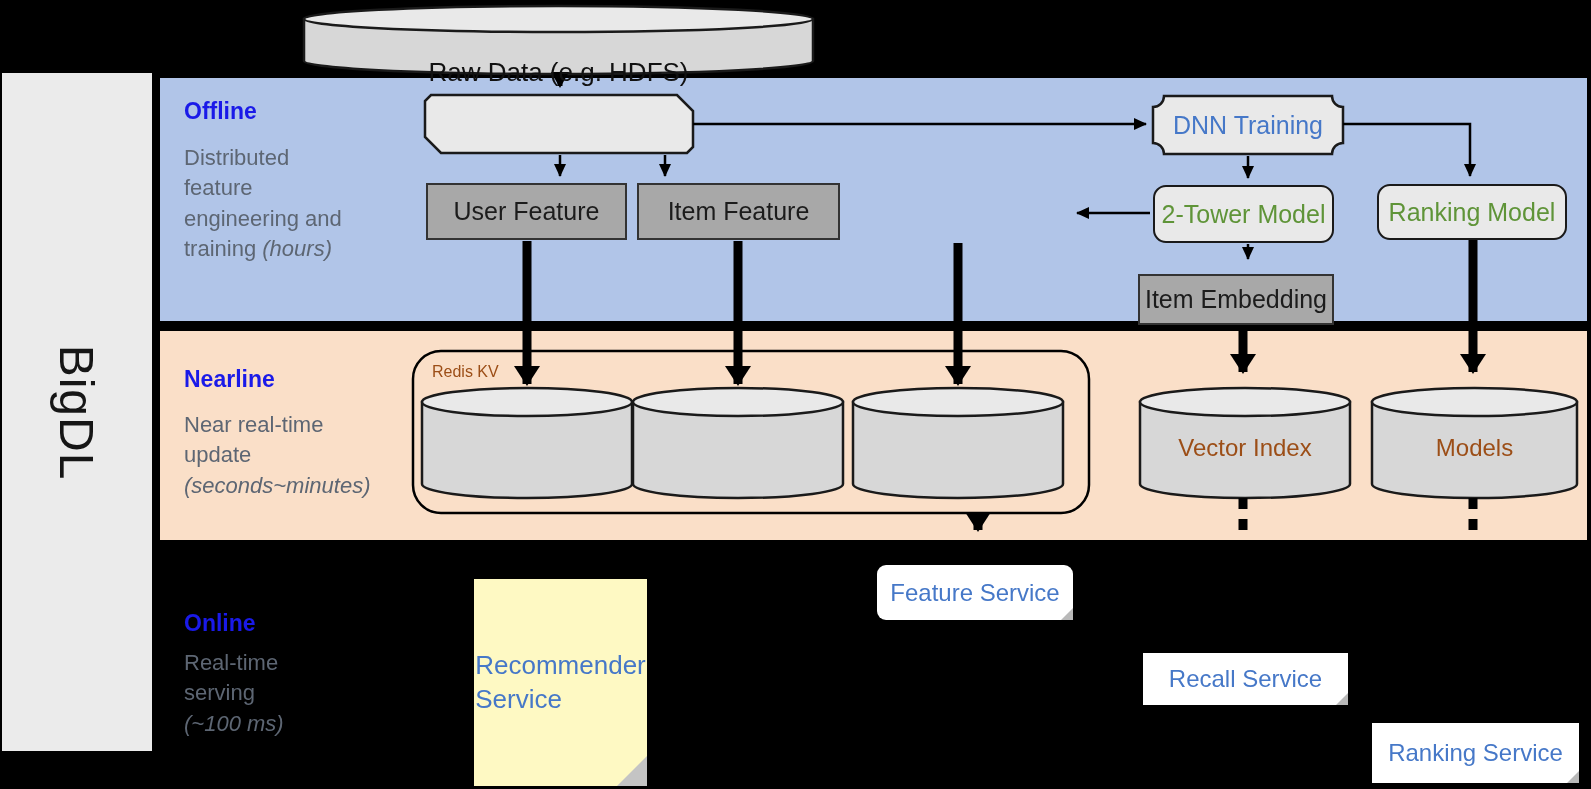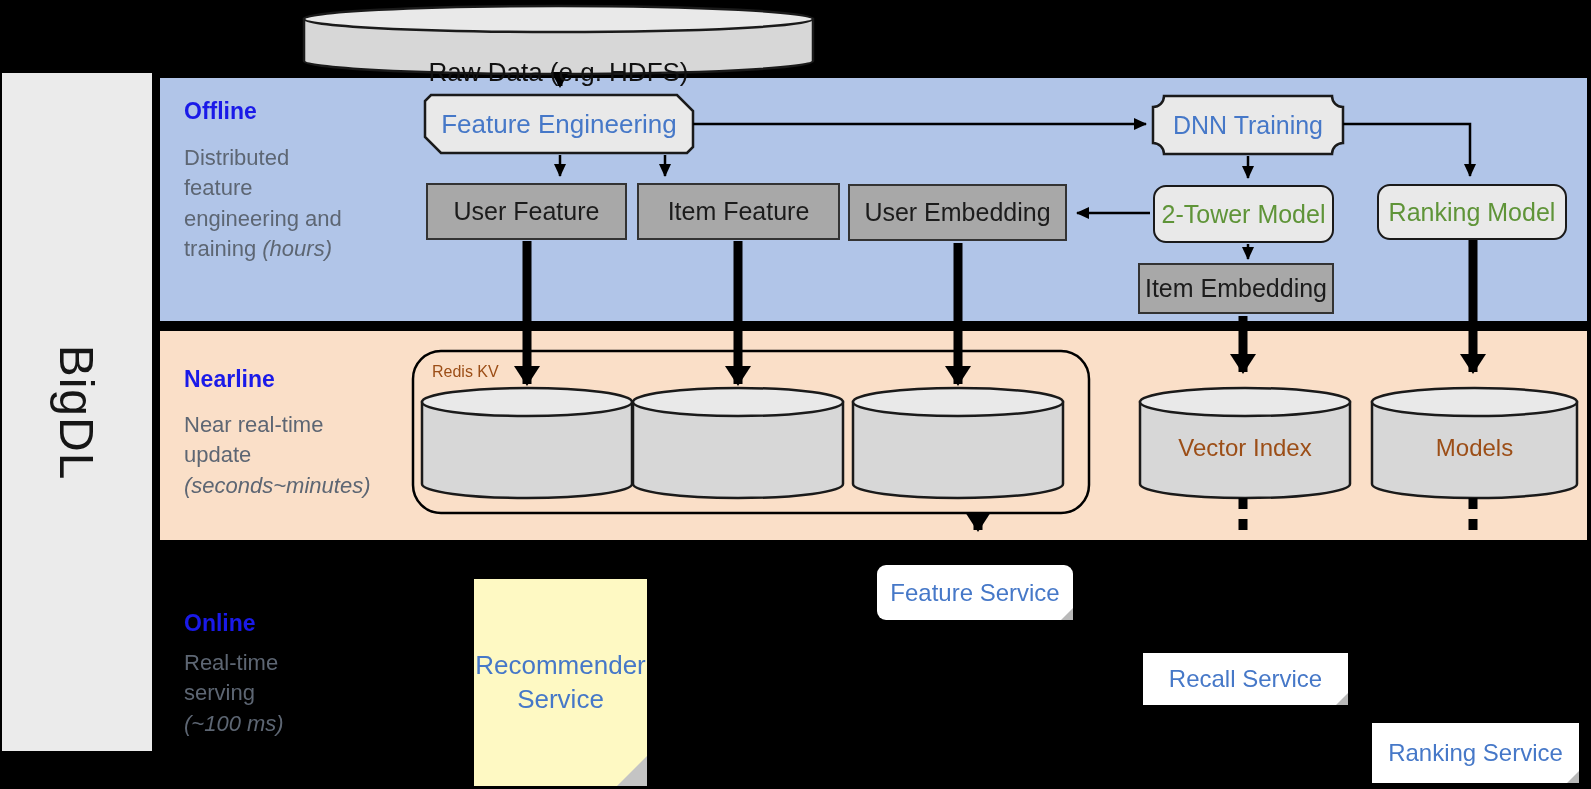--- a/index.html
+++ b/index.html
@@ -15,21 +15,21 @@
   .sidebar{position:absolute;left:2px;top:73px;width:150px;height:678px;background:#ebebeb;
            display:flex;align-items:center;justify-content:center;}
   .sidebar-label{transform:rotate(90deg);font-size:48px;color:#161616;letter-spacing:1px;white-space:nowrap;}
 
   
   .section-title{position:absolute;font-size:23px;font-weight:600;color:var(--section-title,#1a1ae8);z-index:10;}
   .section-sub{position:absolute;font-size:22px;line-height:1.38;color:var(--section-subtitle,#5d6673);z-index:10;}
   .section-sub i{font-style:italic;text-align:right;}
 
   
-  .node{position:absolute;display:flex;align-items:center;justify-content:center;text-align:center;
+  .node{position:absolute;display:flex;align-items:center;justify-content:center;
         box-sizing:border-box;z-index:10;}
   .gray-node{background:var(--gray-box,#a8a8a8);border:2.5px solid #333;color:#1c1c1c;font-size:25px;}
   .light-node{background:var(--light-box,#e9e9e9);border:2.5px solid #1a1a1a;border-radius:13px;font-size:25px;}
   .green-text{color:var(--node-green,#5f9438);}
   .blue-text{color:var(--node-blue,#4678c8);}
   .brown-text{color:var(--node-brown,#9c4e17);}
 
   
   .service{background:#fff;color:var(--node-blue,#4678c8);font-size:24px;z-index:10;}
   .fold:after{content:"";position:absolute;right:0;bottom:0;width:0;height:0;
@@ -121,30 +121,28 @@
       <path d="M958,243 V384" marker-end="url(#mThick)"></path>
       <path d="M1243,316 V372" marker-end="url(#mThick)"></path>
       <path d="M1473,240 V372" marker-end="url(#mThick)"></path>
       <path d="M978,512 V530" marker-end="url(#mThick)"></path>
       <path d="M1243,498 V540" stroke-dasharray="11 10"></path>
       <path d="M1473,498 V540" stroke-dasharray="11 10"></path>
     </g>
   </svg>
 
   <div class="shape-label" style="left:304px;top:24px;width:509px;height:30px;font-size:26px;color:#111;margin-top:33px;">Raw Data (e.g. HDFS)</div>
-  <div class="shape-label blue-text" style="left:425px;top:95px;width:268px;height:58px;font-size:26px;">Feature Engineering</div>
   <div class="shape-label blue-text" style="left:1153px;top:96px;width:190px;height:58px;font-size:25px;border-radius:15px;">DNN Training</div>
   <div class="shape-label brown-text" style="left:432px;top:358px;width:130px;height:28px;font-size:16px;justify-content:flex-start;">Redis KV</div>
   <div class="shape-label brown-text" style="left:1140px;top:433px;width:210px;height:30px;font-size:24px;">Vector Index</div>
   <div class="shape-label brown-text" style="left:1372px;top:433px;width:205px;height:30px;font-size:24px;">Models</div>
 
   <div class="node gray-node" style="left:426px;top:183px;width:201px;height:57px;">User Feature</div>
   <div class="node gray-node" style="left:637px;top:183px;width:203px;height:57px;">Item Feature</div>
-  <div class="node gray-node" style="left:848px;top:184px;width:219px;height:57px;">User Embedding</div>
-  <div class="node gray-node" style="left:1138px;top:263px;width:196px;height:51px;">Item Embedding</div>
+  <div class="node gray-node" style="left:1138px;top:274px;width:196px;height:51px;">Item Embedding</div>
 
   <div class="node light-node green-text" style="left:1153px;top:185px;width:181px;height:58px;">2-Tower Model</div>
   <div class="node light-node green-text" style="left:1377px;top:184px;width:190px;height:56px;">Ranking Model</div>
 
   <div class="node service fold" style="left:877px;top:565px;width:196px;height:55px;border-radius:9px;">Feature Service</div>
   <div class="node service fold" style="left:1143px;top:653px;width:205px;height:52px;">Recall Service</div>
   <div class="node service fold" style="left:1372px;top:723px;width:207px;height:60px;">Ranking Service</div>
   <div class="node doc fold-lg" style="left:474px;top:579px;width:173px;height:207px;padding:0 14px;">Recommender Service</div>
 
   <div class="section-title" style="left:184px;top:98px;">Offline</div>

